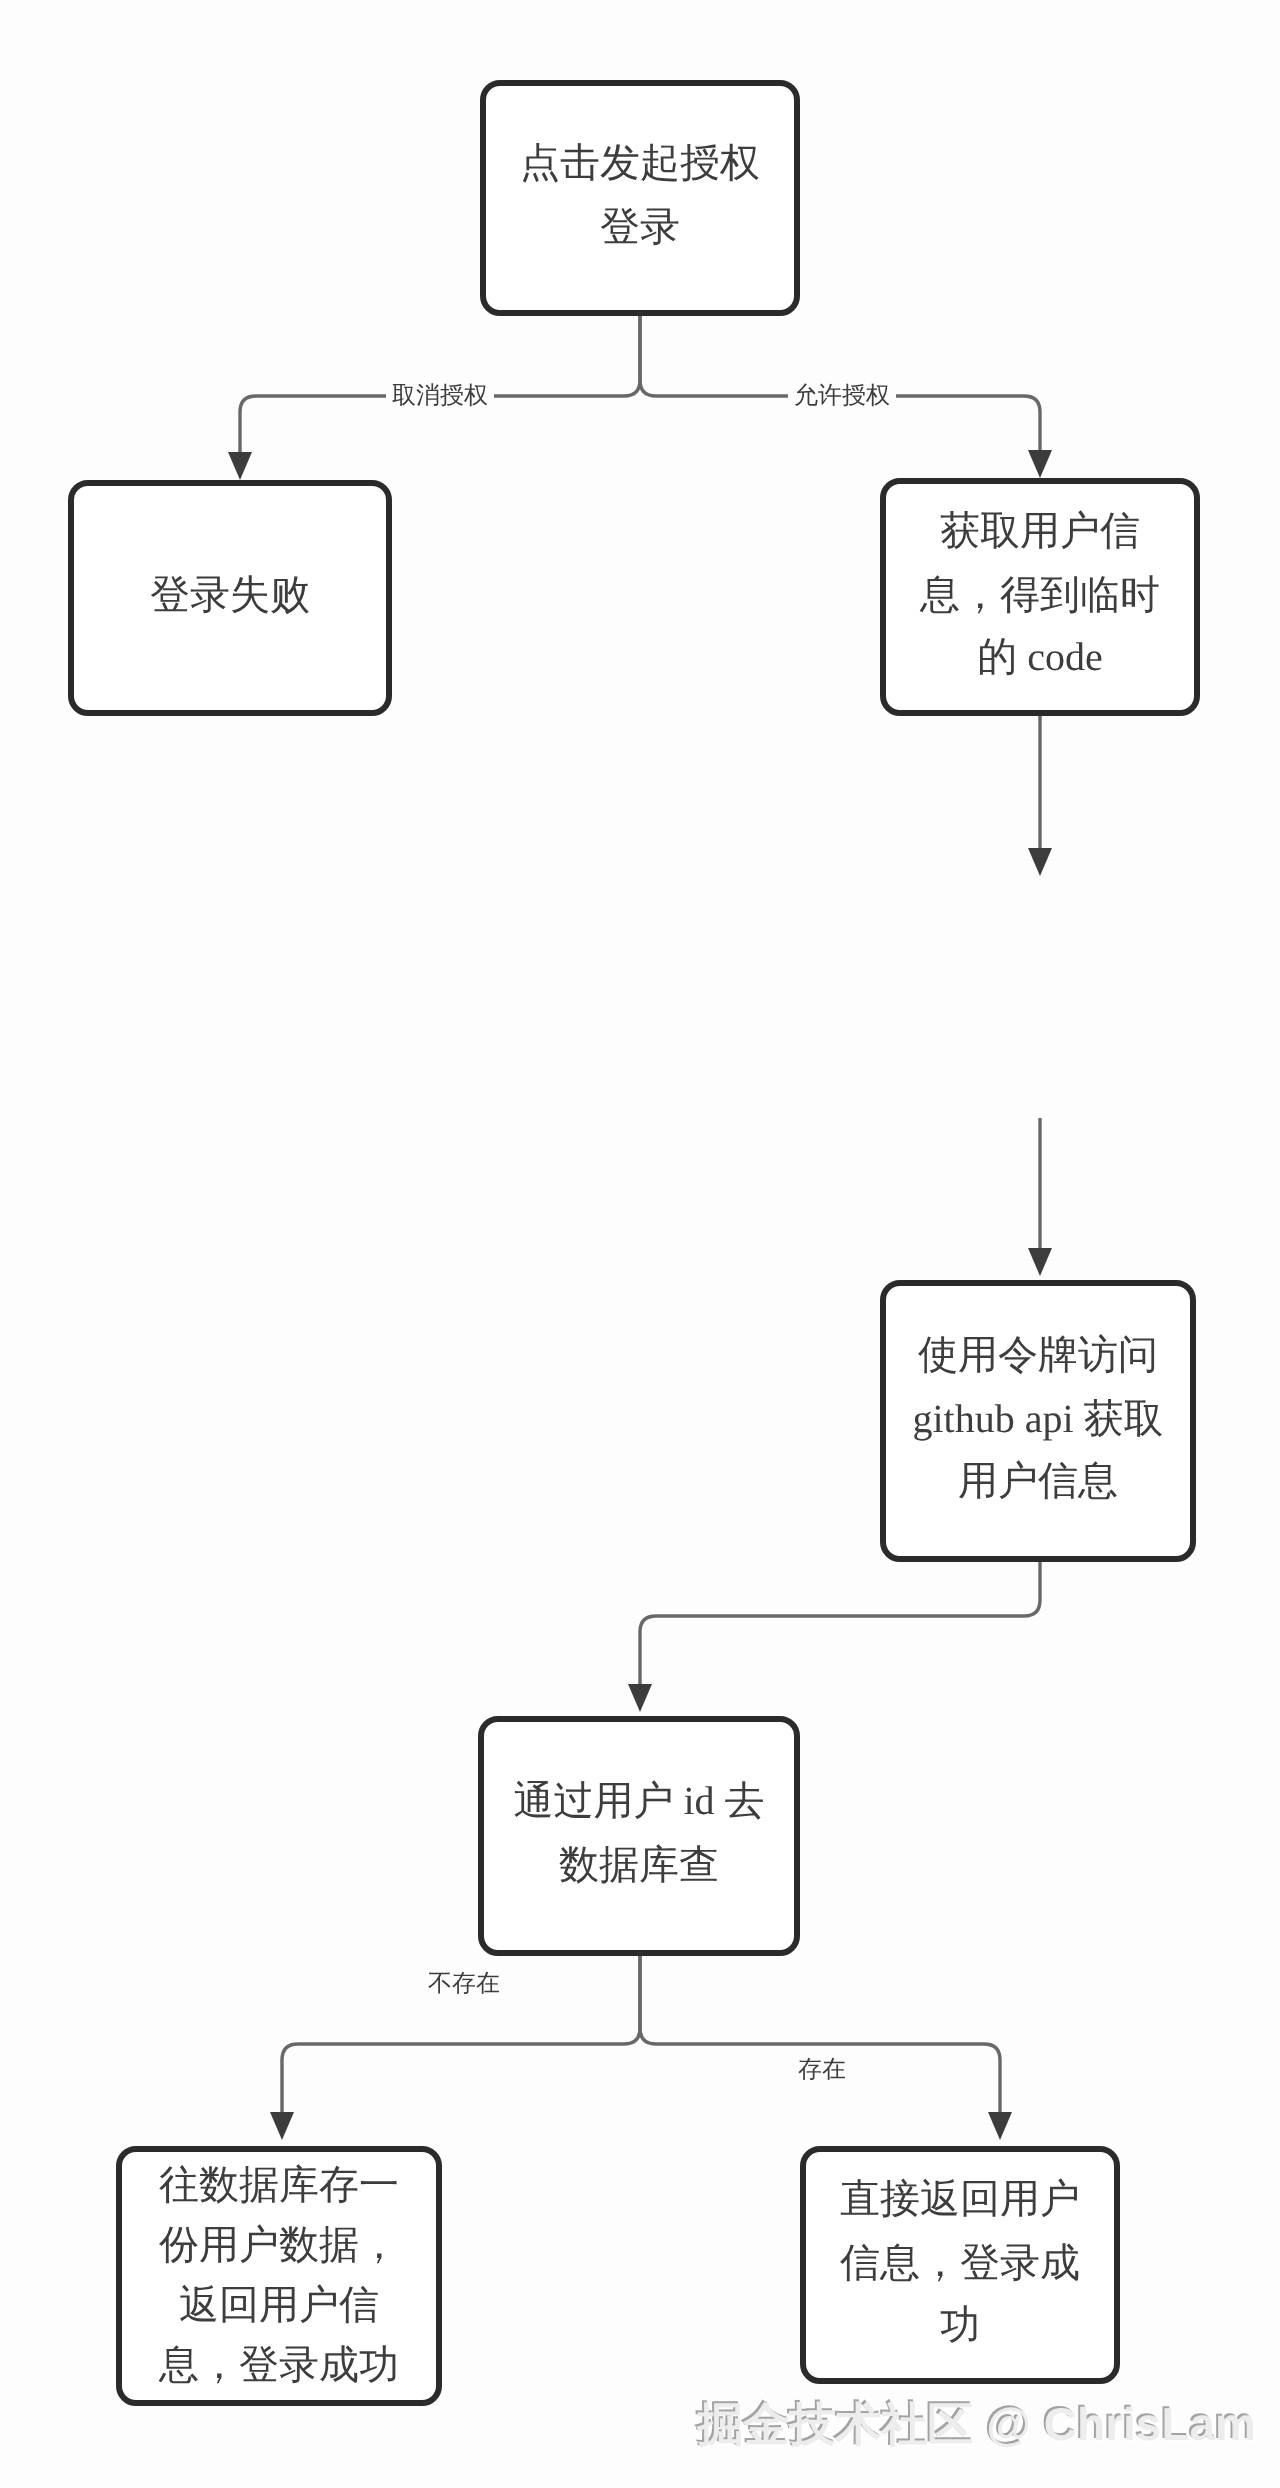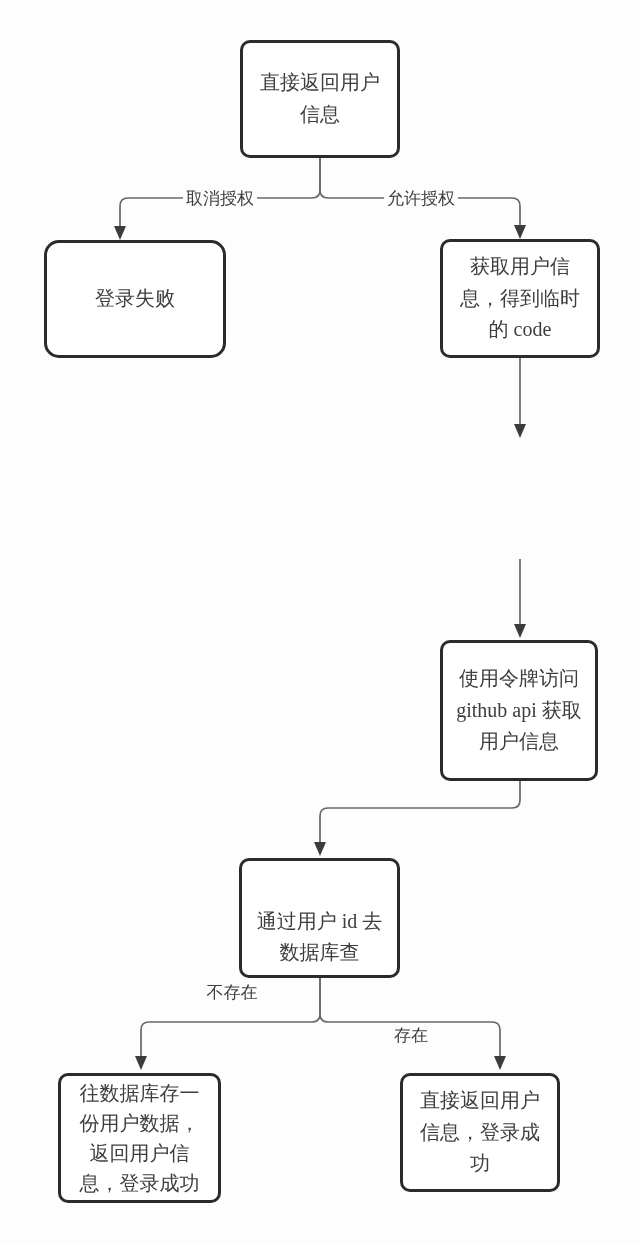--- a/index.html
+++ b/index.html
@@ -11,30 +11,30 @@
   .edges path { fill:none; stroke:#686868; stroke-width:1.7px; }
   .edges polygon { fill:#3c3c3c; stroke:none; }
   .node {
     position:absolute; box-sizing:border-box;
     border:3px solid #2b2b2b; border-radius:10px; background:#ffffff;
     display:flex; align-items:center; justify-content:center;
     text-align:center; font-size:20px; line-height:1.58; color:#3d3d3d;
     padding:6px 12px;
   }
   .n-start       { left:240px; top:40px;   width:160px; height:118px; }
-  .n-login-failed{ left:44px;  top:240px;  width:182px; height:118px;border-radius:15px; }
+  .n-login-failed{ left:34px;  top:240px;  width:162px; height:118px; }
   .n-redirect    { left:440px; top:239px;  width:160px; height:119px; }
   .n-exchange    { left:440px; top:440px;  width:158px; height:119px; }
   .n-fetch-user  { left:440px; top:640px;  width:158px; height:141px; }
-  .n-query-db    { left:239px; top:858px;  width:161px; height:120px;align-items:flex-end; }
+  .n-query-db    { left:239px; top:858px;  width:161px; height:120px; }
   .n-create-user { left:58px;  top:1073px; width:163px; height:130px; padding:4px 12px; line-height:1.5; }
   .n-return-user { left:400px; top:1073px; width:160px; height:119px; }
   .edge-label {
     position:absolute; transform:translate(-50%,-50%);
-    background:#fdfdfd; padding:0 3px; font-size:17px; color:#3d3d3d;
+    background:#fdfdfd; padding:0 3px; font-size:12px; color:#3d3d3d;
     white-space:nowrap;
   }
   .el-cancel { left:220px; top:198px; }
   .el-allow  { left:421px; top:198px; }
   .el-absent { left:232px; top:992px; }
   .el-exist  { left:411px; top:1035px;font-family:Liberation Mono, monospace; }
   .watermark {
     position:absolute; top:1197px; right:12px; white-space:nowrap;
     font-family:"Liberation Sans","DejaVu Sans",sans-serif;
     font-size:23px; font-weight:700; color:#ededed;
@@ -64,21 +64,21 @@
     <polygon points="314,842 326,842 320,856"></polygon>
 
     <path d="M320,978 L320,1014 Q320,1022 312,1022 L149,1022 Q141,1022 141,1030 L141,1057"></path>
     <polygon points="135,1056 147,1056 141,1070"></polygon>
 
     <path d="M320,978 L320,1014 Q320,1022 328,1022 L492,1022 Q500,1022 500,1030 L500,1057"></path>
     <polygon points="494,1056 506,1056 500,1070"></polygon>
   </svg>
 
   <div class="node n-start">
-    <span>直接返回用户信息</span>
+    <span>点击发起授权登录</span>
   </div>
   <div class="node n-login-failed">
     <span>登录失败</span>
   </div>
   <div class="node n-redirect">
     <span>获取用户信息，得到临时的 code</span>
   </div>
   <div class="node n-fetch-user">
     <span>使用令牌访问 github api 获取用户信息</span>
   </div>
@@ -90,14 +90,15 @@
   </div>
   <div class="node n-return-user">
     <span>直接返回用户信息，登录成功</span>
   </div>
 
   <div class="edge-label el-cancel">取消授权</div>
   <div class="edge-label el-allow">允许授权</div>
   <div class="edge-label el-absent">不存在</div>
   <div class="edge-label el-exist">存在</div>
 
+  <div class="watermark">掘金技术社区 @ ChrisLam</div>
 
 </div>
 
 </body></html>

